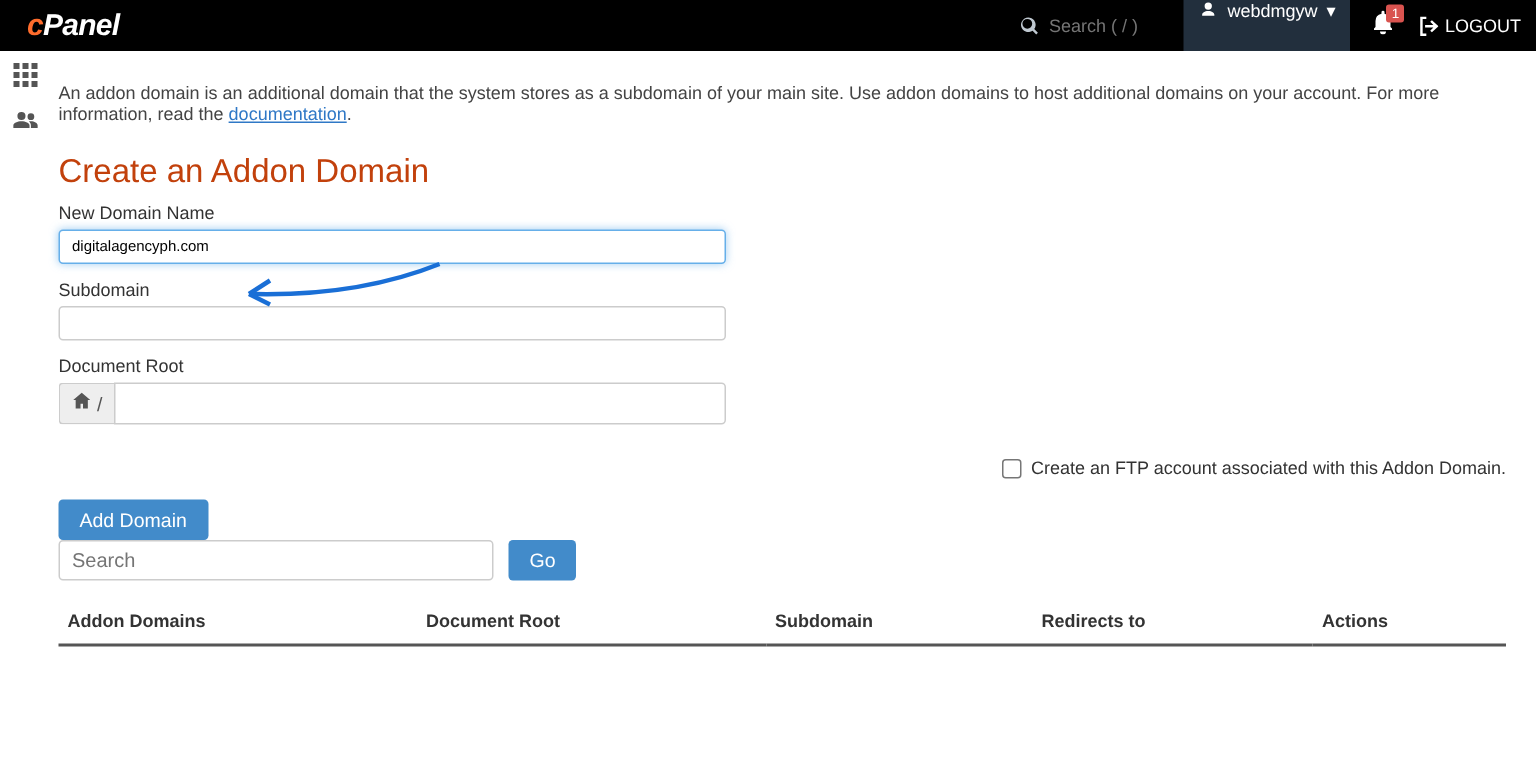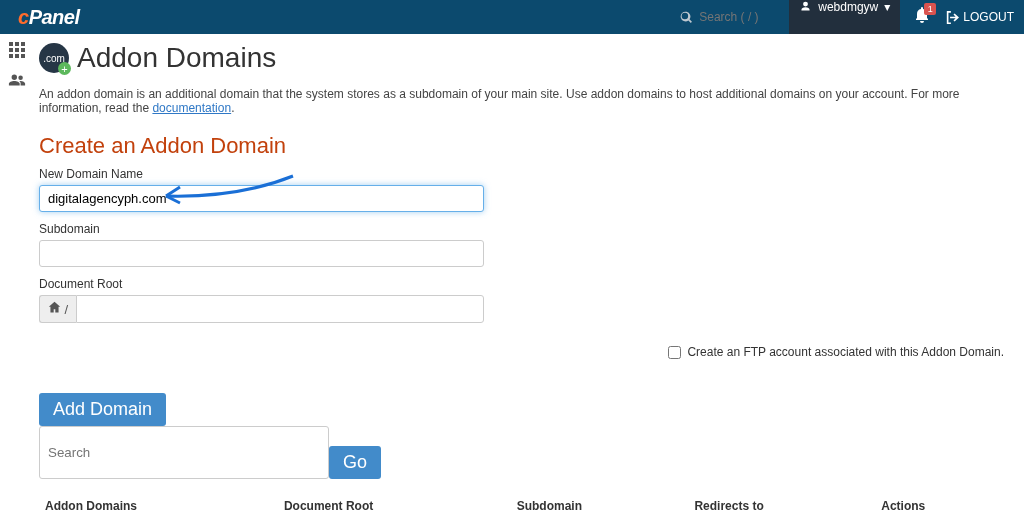--- a/index.html
+++ b/index.html
@@ -1,19 +1,19 @@
 <!DOCTYPE html>
 <html><head>
 <meta charset="utf-8">
 <style>
 * { margin: 0; padding: 0; box-sizing: border-box; }
 body { font-family: -apple-system, BlinkMacSystemFont, "Segoe UI", Arial, sans-serif; font-size: 13px; color: #333; background: #fff; }
 
 
-.header { background: #0c4a6e; height: 34px; display: flex; align-items: center; padding: 0 10px 0 18px; color: #fff; }
+.header { background: #000000; height: 34px; display: flex; align-items: center; padding: 0 10px 0 18px; color: #fff; }
 .logo { font-style: italic; font-weight: bold; font-size: 20px; letter-spacing: -0.5px; }
 .logo .c { color: #ff6c2c; }
 .header-spacer { flex: 1; }
 .search-area { display: flex; align-items: center; gap: 6px; color: #bfc8d0; font-size: 12px; }
 .search-area input { background: transparent; border: none; color: #bfc8d0; width: 70px; font-size: 12px; outline: none; }
 .user-area { display: flex; gap: 6px; margin-left: 20px; padding: 0 10px; height: 34px; background: #222f3d; font-size: 12px; }
 .bell-area { position: relative; margin-left: 14px; font-size: 16px; color: #fff; }
 .badge { position: absolute; top: -4px; right: -6px; background: #d9534f; color: #fff; font-size: 9px; width: 12px; height: 12px; border-radius: 2px; display: flex; align-items: center; justify-content: center; }
 .logout-area { margin-left: 16px; font-size: 12px; display: flex; align-items: center; gap: 4px; justify-content: center; }
 
@@ -31,34 +31,34 @@
 .page-icon::after { content: "+"; position: absolute; bottom: -2px; right: -2px; width: 13px; height: 13px; background: #5cb85c; color: #fff; border-radius: 50%; font-size: 11px; display: flex; align-items: center; justify-content: center; }
 h1 { font-weight: 300; font-size: 28px; color: #333; }
 .desc { margin: 13px 0 18px; font-size: 12px; color: #444; }
 .desc a { color: #2f78c6; text-decoration: underline; }
 
 h2 { font-weight: 300; font-size: 22px; color: #c2410c; margin-bottom: 8px; }
 
 
 label { display: block; font-weight: normal; font-size: 12px; margin-bottom: 4px; color: #333; }
 .form-group { margin-bottom: 10px; }
-.text-input { width: 445px; padding: 5px 8px; font-size: 13px; border: 1px solid #ccc; border-radius: 3px; }
+.text-input { width: 445px; padding: 5px 8px; font-size: 10px; border: 1px solid #ccc; border-radius: 3px; }
 .text-input.focused { border: 1px solid #66afe9; box-shadow: 0 0 6px rgba(102,175,233,.6); outline: none; }
 .input-group { display: flex; width: 445px; }
 .addon { background: #eee; border: 1px solid #ccc; border-right: none; border-radius: 3px 0 0 3px; padding: 5px 8px; font-size: 13px; color: #555; }
 .input-group .text-input { border-radius: 0 3px 3px 0; flex: 1; }
 .checkbox-row { display: flex; align-items: center; gap: 6px; font-size: 12px; margin: 22px 0 14px; justify-content: flex-end; }
-.btn { padding: 6px 14px; font-size: 18px; border-radius: 3px; border: none; cursor: pointer; margin-top: 20px; }
+.btn { padding: 6px 14px; font-size: 13px; border-radius: 3px; border: none; cursor: pointer; }
 .btn-primary { background: #428bca; color: #fff; }
 
 
 .arrow { position: absolute; pointer-events: none; }
 
 
-.modify-row { display: flex; gap: 0; margin-bottom: 12px; }
+.modify-row { display: flex; gap: 10px; margin-bottom: 12px; }
 .search-input { width: 290px; padding: 5px 8px; border: 1px solid #ccc; border-radius: 3px; }
 
 table { width: 100%; border-collapse: collapse; }
 th { text-align: left; font-size: 12px; font-weight: bold; padding: 8px 6px; border-bottom: 2px solid #555; }
 
 .icon-svg { width: 13px; height: 13px; fill: currentColor; }
 </style>
 </head>
 <body>
 
@@ -107,26 +107,20 @@
         <span></span>
     </div>
     <div class="sidebar-item">
       <svg width="18" height="14" fill="#555" viewBox="0 0 20 14">
           <path d="M7 7a3 3 0 1 0 0-6 3 3 0 0 0 0 6zm7 0a2.5 2.5 0 1 0 0-5 2.5 2.5 0 0 0 0 5zM7 8c-3 0-6 1.3-6 3v2h12v-2c0-1.7-3-3-6-3zm7 0c-.5 0-1 .05-1.5.14 1 .7 1.5 1.6 1.5 2.86v2h5v-2c0-1.7-2.5-3-5-3z"></path>
         </svg>
     </div>
   </div>
 
   <div class="content" style="position:relative;">
-    <div class="page-head">
-      <div class="page-icon">
-        <span>.com</span>
-      </div>
-      <h1>Addon Domains</h1>
-    </div>
 
     <p class="desc">
       <span>An addon domain is an additional domain that the system stores as a subdomain of your main site. Use addon domains to host additional domains on your account. For more information, read the </span><a href="#">documentation</a><span>.</span>
     </p>
 
     <h2>Create an Addon Domain</h2>
 
     <div class="form-group">
       <label>New Domain Name</label>
       <input class="text-input focused" value="digitalagencyph.com" style="">

